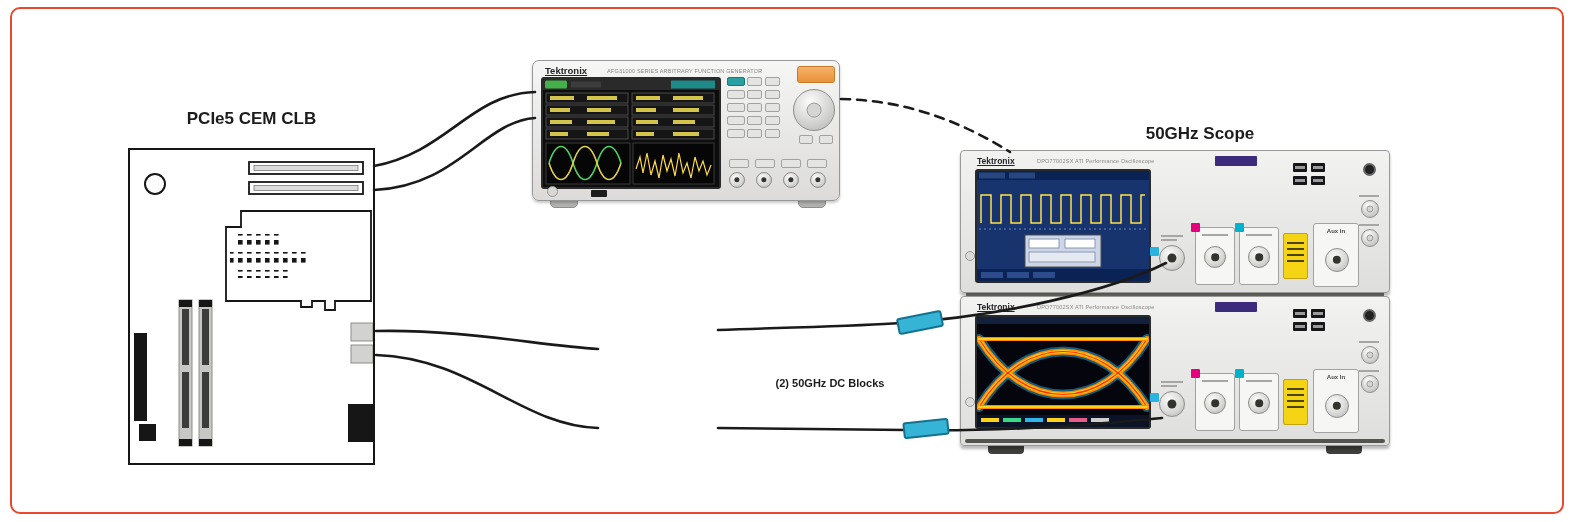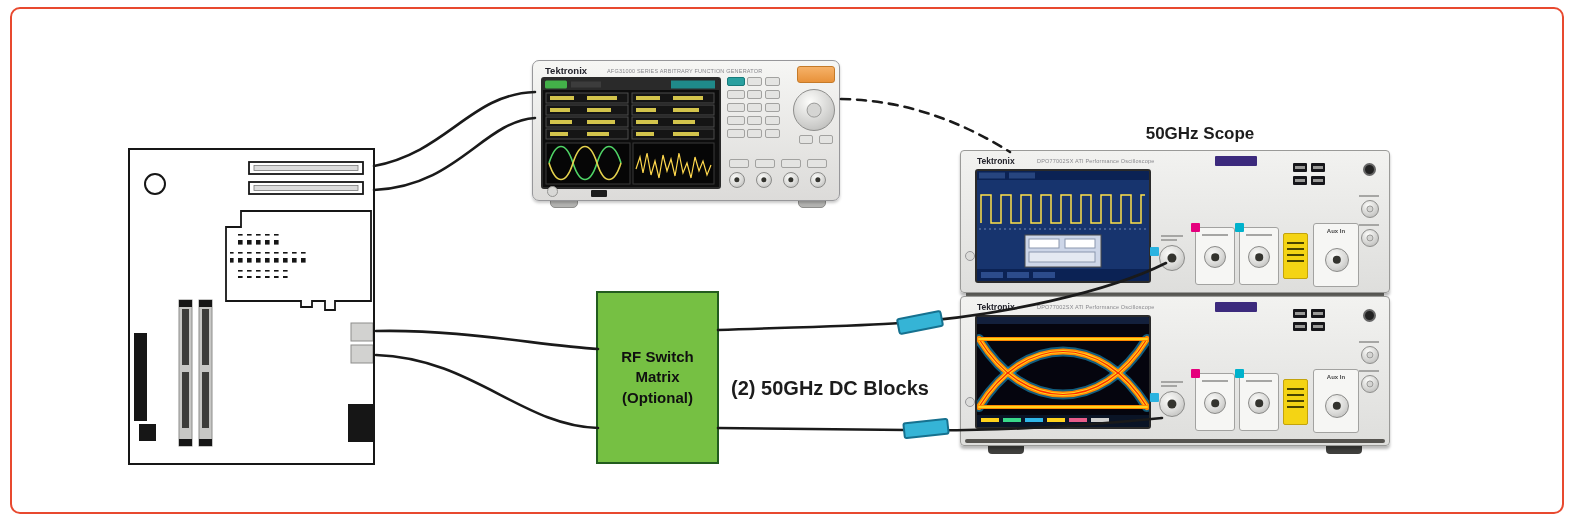--- a/index.html
+++ b/index.html
@@ -6,37 +6,37 @@
   body { background:#ffffff; }
   .canvas { position:relative; width:1575px; height:522px; background:#fff;
             font-family:"Liberation Sans","DejaVu Sans",sans-serif; overflow:hidden; }
   .abs { position:absolute; }
   .frame { position:absolute; left:10px; top:7px; right:11px; bottom:8px;
            border:2px solid #e8492f; border-radius:10px; pointer-events:none; z-index:8; }
   .lbl { position:absolute; font-weight:bold; color:#1c1c1c; text-align:center; z-index:4; }
   .lbl-board { left:128px; top:109px; width:247px; font-size:17px; }
   .lbl-gen   { left:532px; top:30px;  width:308px; font-size:17px; }
   .lbl-scope { left:985px; top:124px; width:430px; font-size:17px; }
-  .lbl-dc    { left:730px; top:377px; width:200px; font-size:20px; }
+  .lbl-dc    { left:730px; top:377px; width:200px; font-size:11px; }
   .wires { position:absolute; left:0; top:0; z-index:5; pointer-events:none; }
 
   .board { position:absolute; left:128px; top:148px; width:247px; height:317px;
            background:#fff; border:2px solid #161616; z-index:2; }
 
   .gen { position:absolute; left:532px; top:60px; width:308px; height:141px;
          background:linear-gradient(#f6f6f4,#dcdbd9); border:1px solid #97979a;
          border-radius:7px; z-index:2; box-shadow:0 2px 3px rgba(0,0,0,.22); }
   .foot { position:absolute; background:#b3b3b1; border:1px solid #8e8e8c;
           border-radius:0 0 5px 5px; z-index:1; }
   .scopefoot { position:absolute; background:#3f3f3d; border-radius:0 0 4px 4px; z-index:1; }
 
   .scope { position:absolute; left:960px; width:430px;
            background:linear-gradient(#f2f2f0,#dededc); border:1px solid #9a9a98;
            border-radius:4px; z-index:2; box-shadow:0 3px 3px rgba(0,0,0,.28); }
-  .brand { font-weight:bold; color:#23232b; }
+  .brand { font-weight:bold; color:#23232b;text-decoration:underline; }
   .model { color:#87878c; letter-spacing:.2px; white-space:nowrap; }
 
   .rfbox { position:absolute; left:596px; top:291px; width:123px; height:173px;
            background:#76c043; border:2px solid #225c1e; z-index:3;
            display:flex; flex-direction:column; justify-content:center; align-items:center;
            font-weight:bold; font-size:15px; color:#101010; line-height:1.35; text-align:center; }
 
   .dcblock { position:absolute; width:46px; height:17px; background:#35b4d6;
              border:2px solid #16718f; border-radius:3px; z-index:6; }
 
@@ -69,20 +69,21 @@
   .auxlabel { position:absolute; width:100%; top:4px; text-align:center;
               font-size:6px; font-weight:bold; color:#4a4a4a; }
 </style>
 </head>
 <body>
 
 <div class="canvas">
 
   <div class="frame"></div>
 
+  <div class="lbl lbl-board">PCIe5 CEM CLB</div>
   <div class="lbl lbl-scope">50GHz Scope</div>
   <div class="lbl lbl-dc">(2) 50GHz DC Blocks</div>
 
   <svg class="wires" width="1575" height="522" viewBox="0 0 1575 522">
     <g fill="none" stroke="#1a1a1a" stroke-width="2.6" stroke-linecap="round">
       <path d="M374 166 C448 152 470 94 535 92"></path>
       <path d="M374 190 C458 186 482 122 535 118"></path>
       <path stroke-dasharray="9 7" d="M841 99 C906 100 962 122 1010 152"></path>
       <path d="M376 331 C462 329 542 346 598 349"></path>
       <path d="M376 355 C472 358 522 426 598 428"></path>
@@ -343,22 +344,17 @@
     <div class="abs" style="left:402px;top:12px;width:13px;height:13px;border-radius:50%;background:#222;border:2px solid #666;"></div>
     <div class="tinybar" style="left:398px;top:44px;width:20px;"></div>
     <div class="knob" style="left:400px;top:49px;width:18px;height:18px;"></div>
     <div class="tinybar" style="left:398px;top:73px;width:20px;"></div>
     <div class="knob" style="left:400px;top:78px;width:18px;height:18px;"></div>
     <div class="abs" style="left:4px;bottom:2px;right:4px;height:4px;background:#55534f;border-radius:2px;"></div>
   </div>
   <div class="scopefoot" style="left:988px;top:444px;width:36px;height:10px;"></div>
   <div class="scopefoot" style="left:1326px;top:444px;width:36px;height:10px;"></div>
 
-  <div class="rfbox">
-    <div>RF Switch</div>
-    <div>Matrix</div>
-    <div>(Optional)</div>
-  </div>
 
   <div class="dcblock" style="left:897px;top:314px;transform:rotate(-11deg);"></div>
   <div class="dcblock" style="left:903px;top:420px;transform:rotate(-6deg);"></div>
 
 </div>
 
 </body></html>

